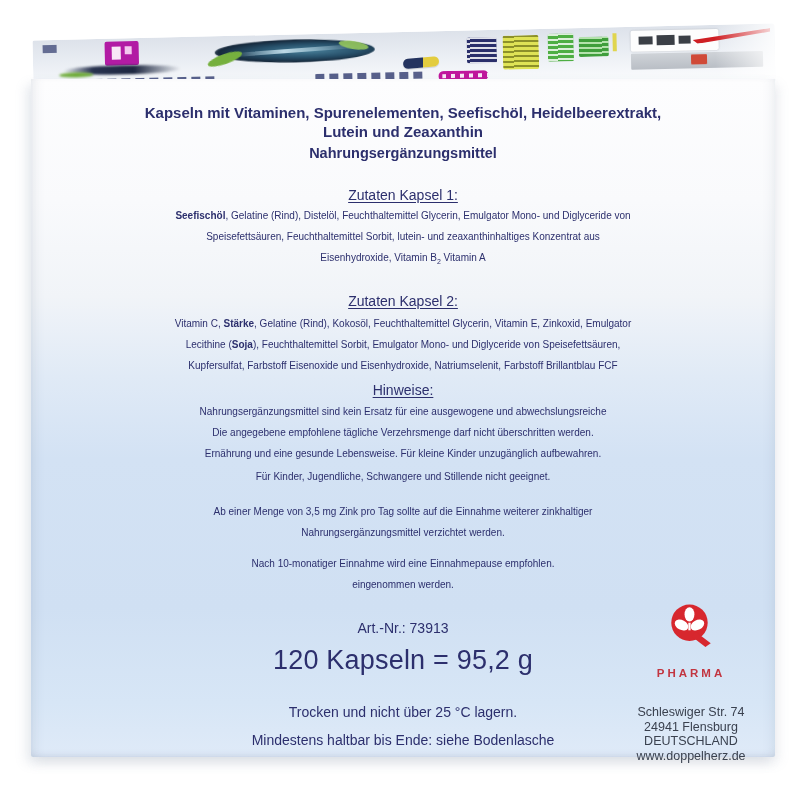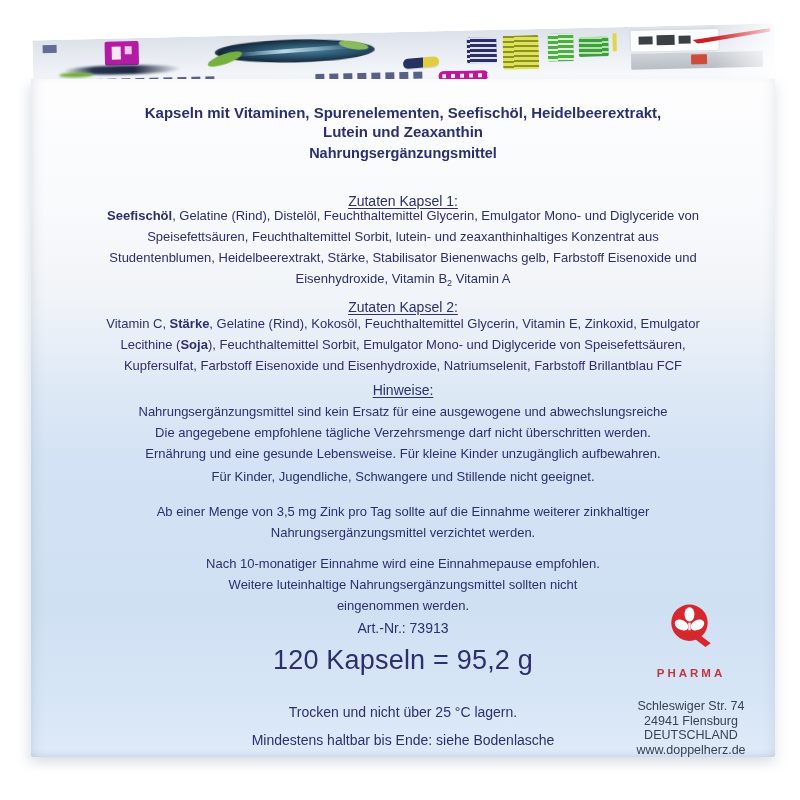--- a/index.html
+++ b/index.html
@@ -61,33 +61,33 @@
     background:linear-gradient(180deg,#fdfdfe 0%,#f9fafc 18%,#f1f4f8 32%,#e0eaf6 44%,#d3e2f4 56%,#d0e0f3 78%,#d7e6f6 92%,#dfeaf8 100%);
     box-shadow:-5px 6px 12px rgba(120,135,160,.16),4px 6px 12px rgba(120,135,160,.12),
       inset 10px 0 12px -8px rgba(80,95,120,.14),inset -10px 0 12px -8px rgba(80,95,120,.10),
       inset 0 -6px 8px -6px rgba(80,95,120,.18);}
 
   .col{position:absolute;left:42px;width:660px;text-align:center;color:#2c2f6d;}
   .tline{white-space:nowrap;}
   .title{font-size:15px;line-height:19px;font-weight:700;}
   .subtitle{font-size:14.5px;font-weight:700;}
   .sec-head{font-size:14px;text-decoration:underline;text-underline-offset:2px;}
-  .body-txt{font-size:13px;line-height:21px;}
+  .body-txt{font-size:10px;line-height:21px;}
   .b{font-weight:700;}
   .sub2{font-size:70%;vertical-align:-3px;}
   .artnr{font-size:14px;}
   .qty{font-size:27px;letter-spacing:.2px;}
   .small-txt{font-size:14px;}
 
   
   .mfr{position:absolute;left:565px;top:524px;width:190px;text-align:center;}
   .q-mark{display:block;margin:0 auto 5px auto;}
   .mfr-name{font-size:25px;font-weight:700;color:#2d2d32;letter-spacing:.2px;line-height:26px;}
   .mfr-div{font-size:11.5px;font-weight:700;color:#c23540;letter-spacing:3px;line-height:15px;margin-top:19px;}
-  .mfr-addr{font-size:12.5px;line-height:14.5px;color:#3a414f;margin-top:18px;font-weight:400;}
+  .mfr-addr{font-size:12.5px;line-height:14.5px;color:#3a414f;margin-top:24px;font-weight:400;}
 </style>
 </head>
 <body>
 
 <div id="stage">
 
   <div class="box-flap">
     <div class="flap-el micro-mark" style="left:10px;top:5px"></div>
     <div class="flap-el magenta-block" style="left:72px;top:3px">
         <i></i>
@@ -122,29 +122,28 @@
 
   <div class="box-face">
 
     <div class="col title" style="top:24px">
       <div class="tline">Kapseln mit Vitaminen, Spurenelementen, Seefischöl, Heidelbeerextrakt,</div>
       <div class="tline">Lutein und Zeaxanthin</div>
     </div>
 
     <div class="col subtitle" style="top:66px">Nahrungsergänzungsmittel</div>
 
-    <div class="col sec-head" style="top:114px">Zutaten Kapsel 1:</div>
+    <div class="col sec-head" style="top:108px">Zutaten Kapsel 1:</div>
     <div class="col body-txt" style="top:126px">
       <div class="tline"><span class="b">Seefischöl</span><span>, Gelatine (Rind), Distelöl, Feuchthaltemittel Glycerin, Emulgator Mono- und Diglyceride von</span></div>
       <div class="tline">Speisefettsäuren, Feuchthaltemittel Sorbit, lutein- und zeaxanthinhaltiges Konzentrat aus</div>
-      <div class="tline">Studentenblumen, Heidelbeerextrakt, Stärke, Stabilisator Bienenwachs gelb, Farbstoff Eisenoxide und</div>
       <div class="tline"><span>Eisenhydroxide, Vitamin B</span><span class="sub2">2</span><span> Vitamin A</span></div>
     </div>
 
-    <div class="col sec-head" style="top:220px">Zutaten Kapsel 2:</div>
+    <div class="col sec-head" style="top:214px">Zutaten Kapsel 2:</div>
     <div class="col body-txt" style="top:234px">
       <div class="tline"><span>Vitamin C, </span><span class="b">Stärke</span><span>, Gelatine (Rind), Kokosöl, Feuchthaltemittel Glycerin, Vitamin E, Zinkoxid, Emulgator</span></div>
       <div class="tline"><span>Lecithine (</span><span class="b">Soja</span><span>), Feuchthaltemittel Sorbit, Emulgator Mono- und Diglyceride von Speisefettsäuren,</span></div>
       <div class="tline">Kupfersulfat, Farbstoff Eisenoxide und Eisenhydroxide, Natriumselenit, Farbstoff Brillantblau FCF</div>
     </div>
 
     <div class="col sec-head" style="top:303px">Hinweise:</div>
     <div class="col body-txt" style="top:322px">
       <div class="tline">Nahrungsergänzungsmittel sind kein Ersatz für eine ausgewogene und abwechslungsreiche</div>
       <div class="tline">Die angegebene empfohlene tägliche Verzehrsmenge darf nicht überschritten werden.</div>
@@ -153,21 +152,20 @@
 
     <div class="col body-txt" style="top:387px">Für Kinder, Jugendliche, Schwangere und Stillende nicht geeignet.</div>
 
     <div class="col body-txt" style="top:422px">
       <div class="tline">Ab einer Menge von 3,5 mg Zink pro Tag sollte auf die Einnahme weiterer zinkhaltiger</div>
       <div class="tline">Nahrungsergänzungsmittel verzichtet werden.</div>
     </div>
 
     <div class="col body-txt" style="top:474px">
       <div class="tline">Nach 10-monatiger Einnahme wird eine Einnahmepause empfohlen.</div>
-      <div class="tline">Weitere luteinhaltige Nahrungsergänzungsmittel sollten nicht</div>
       <div class="tline">eingenommen werden.</div>
     </div>
 
     <div class="col artnr" style="top:541px">Art.-Nr.: 73913</div>
     <div class="col qty" style="top:566px">120 Kapseln = 95,2 g</div>
     <div class="col small-txt" style="top:625px">Trocken und nicht über 25 °C lagern.</div>
     <div class="col small-txt" style="top:653px">Mindestens haltbar bis Ende: siehe Bodenlasche</div>
 
     <div class="mfr">
       <svg class="q-mark" width="46" height="44" viewBox="0 0 60 58">

